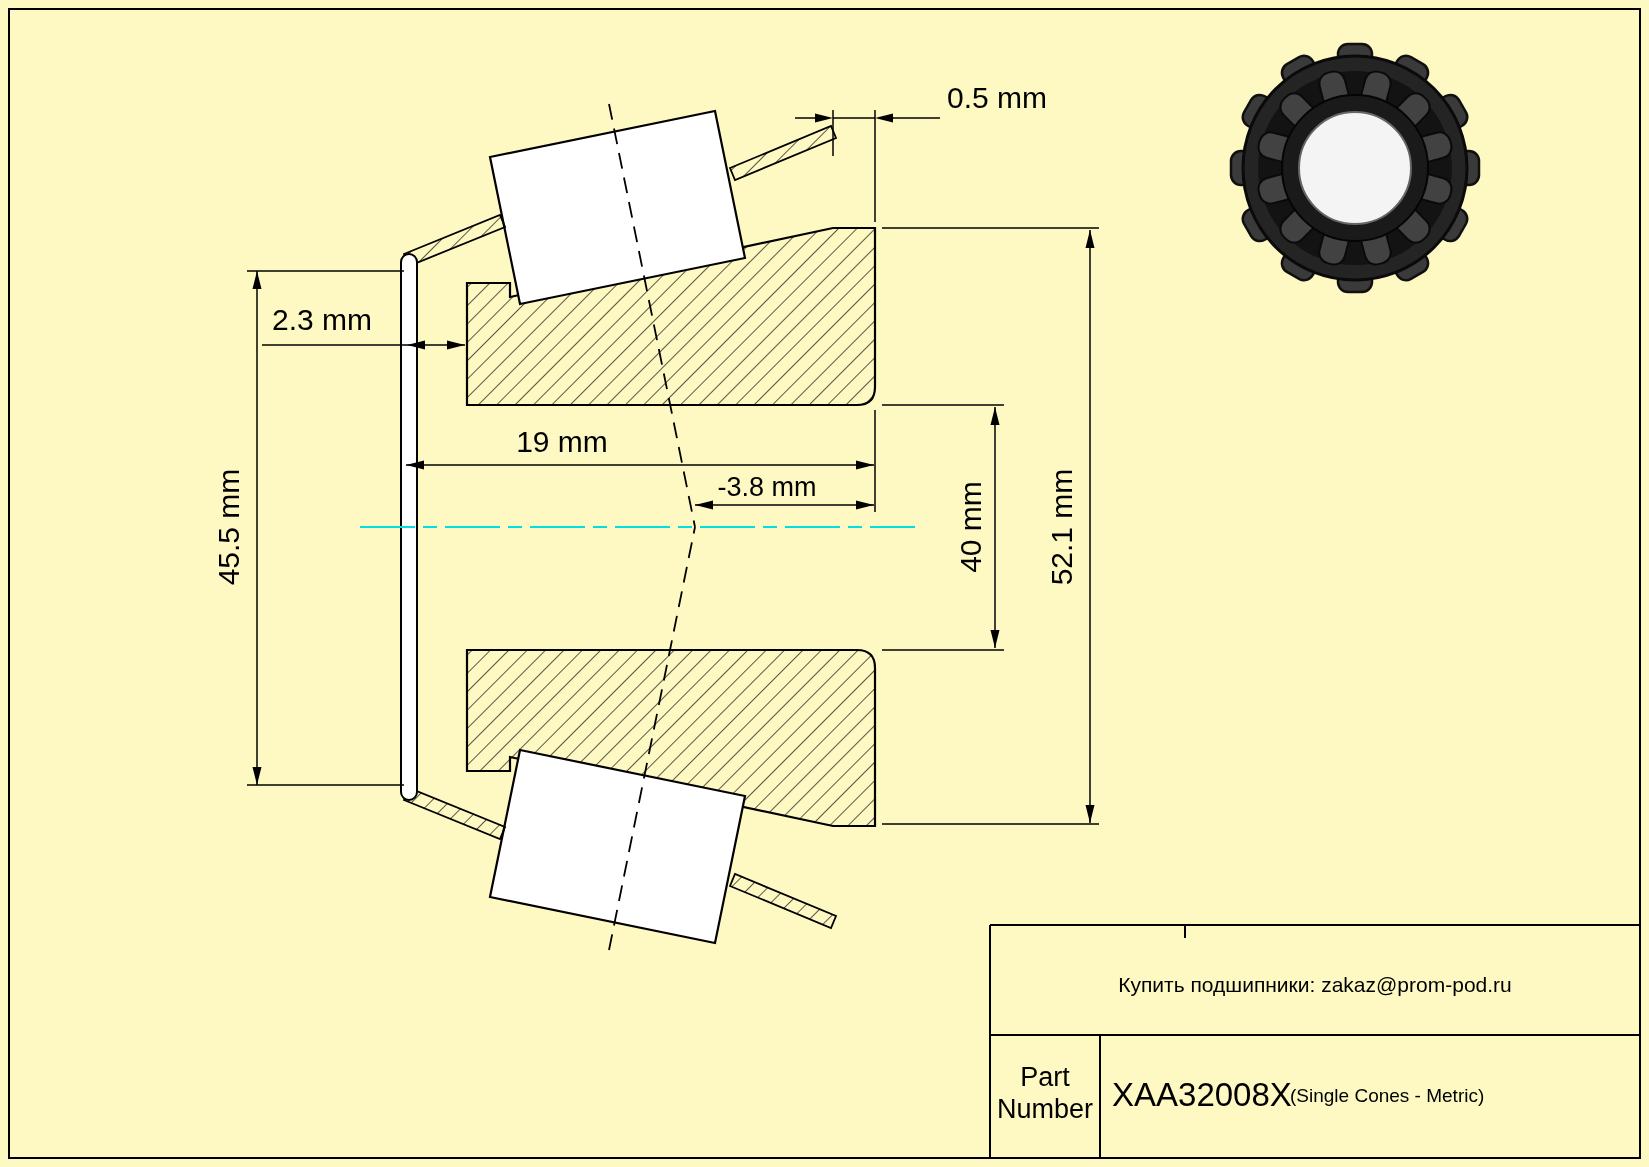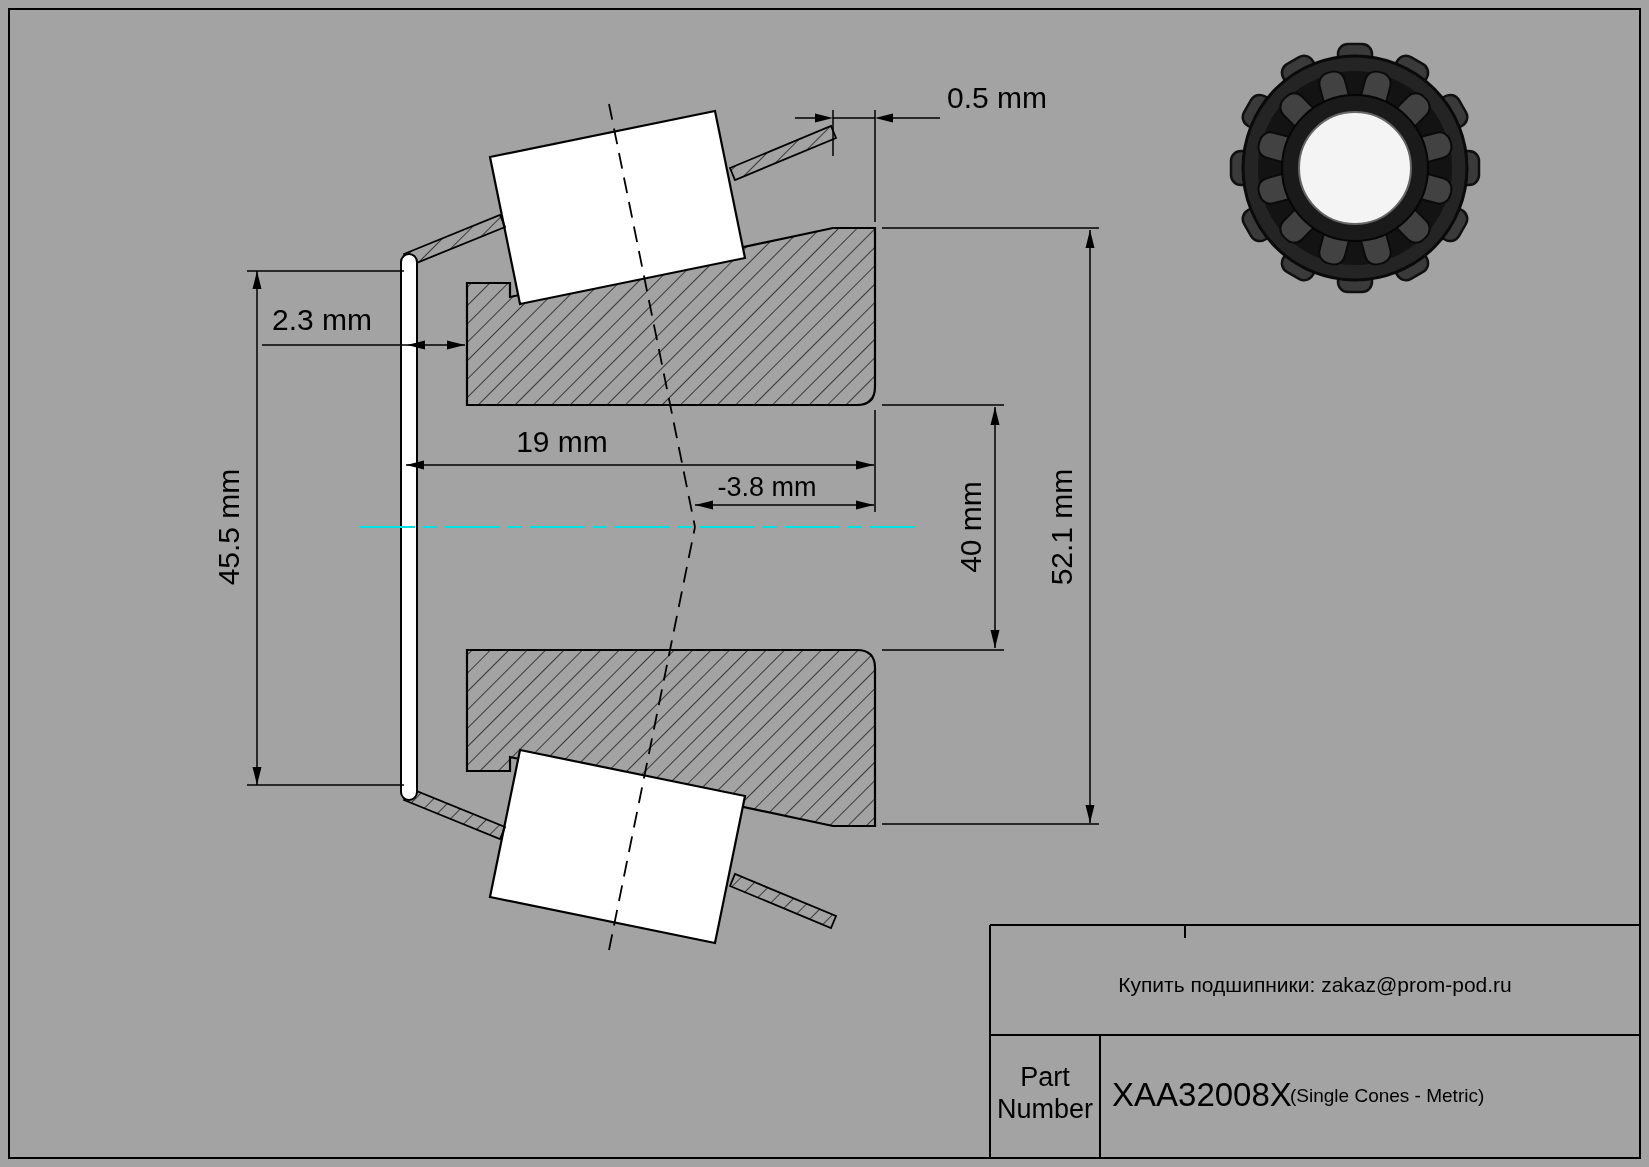--- a/index.html
+++ b/index.html
@@ -1,16 +1,16 @@
 <!DOCTYPE html>
 <html><head>
 <meta charset="utf-8">
 <style>
   html,body{margin:0;padding:0;background:#ffffff;}
-  .page{position:relative;width:1649px;height:1167px;background:#a3a3a3;overflow:hidden;}
+  .page{position:relative;width:1649px;height:1167px;background:#fef9c3;overflow:hidden;}
   svg text{font-family:"Liberation Sans","DejaVu Sans",sans-serif;fill:#000;}
   .dim-label{font-size:30px;}
   .dim-label-sm{font-size:27px;}
   .tb-contact{font-size:21px;}
   .tb-cell{font-size:27px;}
   .tb-part{font-size:33px;}
   .tb-series{font-size:19px;}
 </style>
 </head>
 <body>

